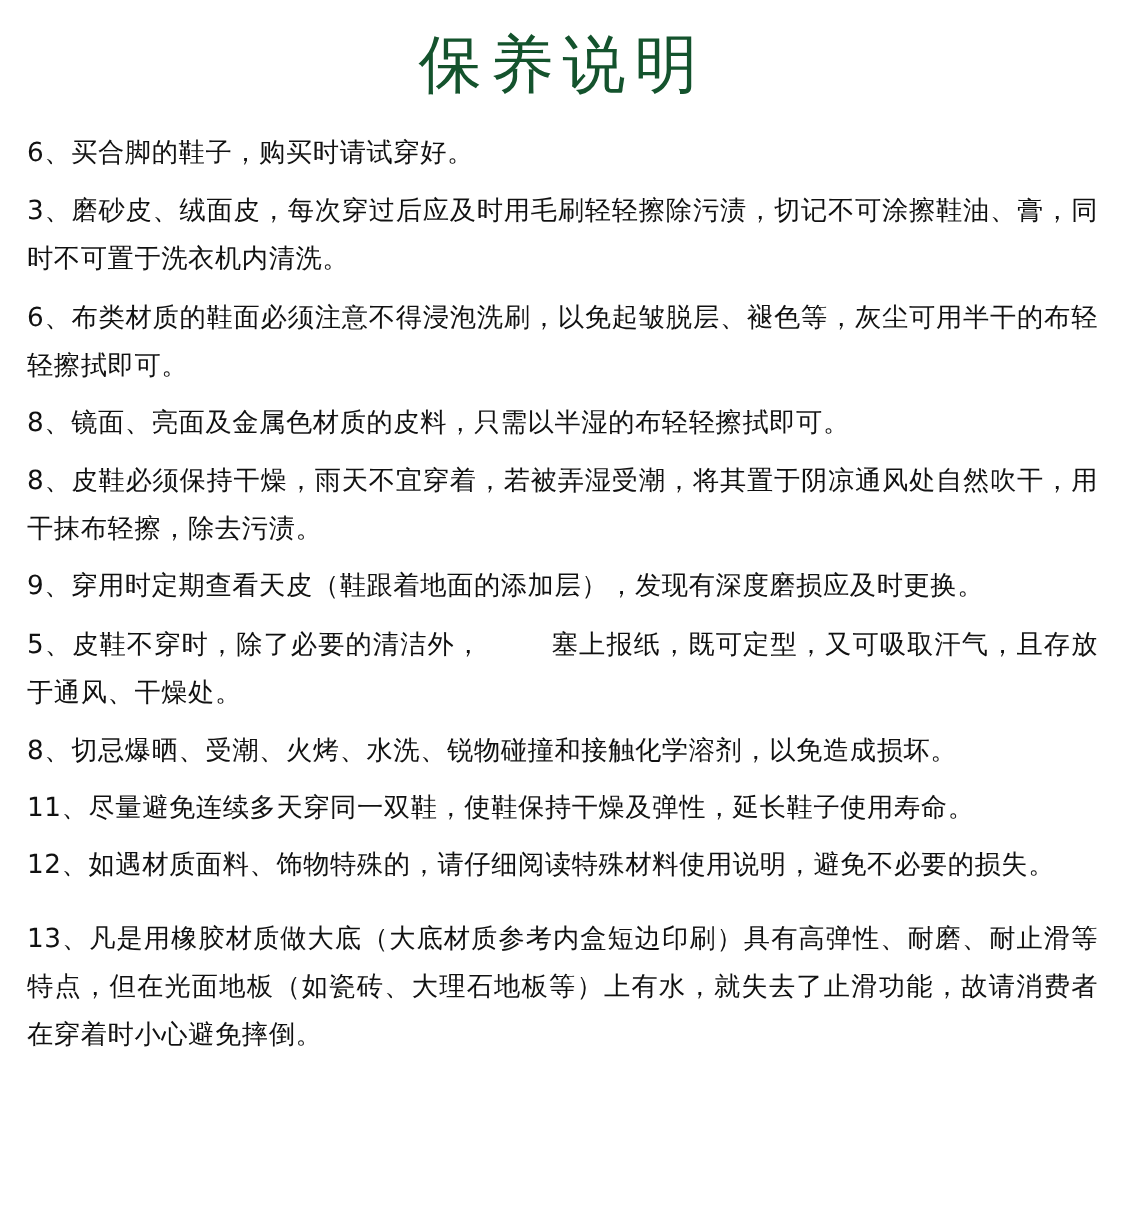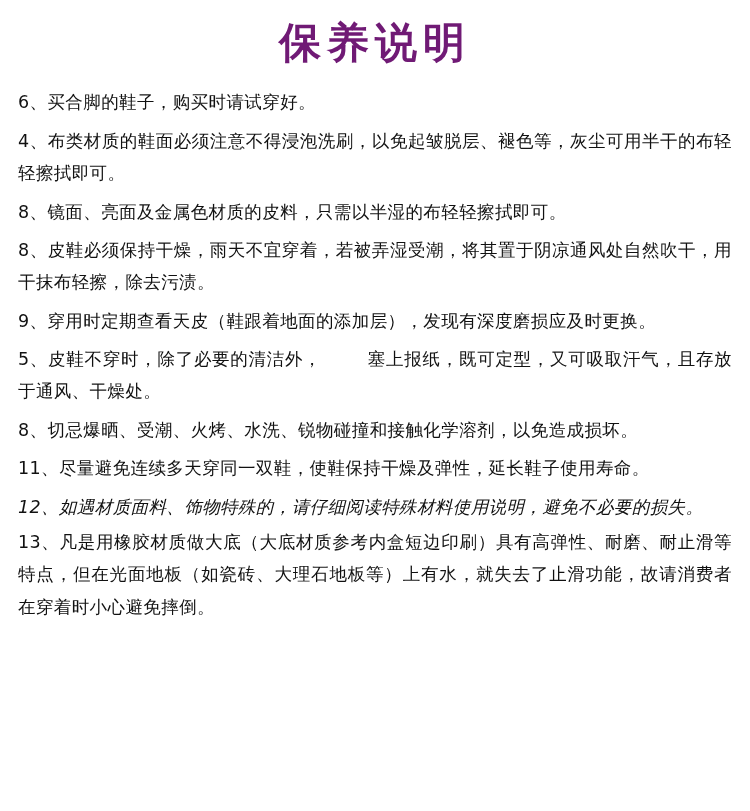--- a/index.html
+++ b/index.html
@@ -17,60 +17,60 @@
   .page {
     width: 750px;
     height: 811px;
     box-sizing: border-box;
     padding: 10px 18px 0 18px;
     position: relative;
   }
   .doc-title {
     text-align: center;
     font-size: 42px;
-    font-weight: bold;
+    font-weight: normal;
     letter-spacing: 6px;
     line-height: 1.2;
     margin: 8px 0 18px 0;
-    color: #701a75;
+    color: #14532d;
     font-family: "DejaVu Serif", "Liberation Serif", serif;
   }
   .items {
     display: block;
   }
   .item {
     font-size: 17.5px;
     line-height: 1.85;
     color: #111111;
     margin: 0 0 6px 0;
     text-align: justify;
     text-justify: inter-ideograph;
     letter-spacing: 0.4px;
     word-break: break-all;
   }
   .item.tight {
-    margin-bottom: 3px;
-    font-style: italic;
+    margin-bottom: 16px;
   }
   .blank-gap {
     display: inline-block;
     width: 46px;
   }
 </style>
 </head>
 <body>
 
 <div class="page">
 
   <div class="doc-title">保养说明</div>
 
   <div class="items">
 
     <p class="item">6、买合脚的鞋子，购买时请试穿好。</p>
-    <p class="item">4、布类材质的鞋面必须注意不得浸泡洗刷，以免起皱脱层、褪色等，灰尘可用半干的布轻轻擦拭即可。</p>
+    <p class="item">3、磨砂皮、绒面皮，每次穿过后应及时用毛刷轻轻擦除污渍，切记不可涂擦鞋油、膏，同时不可置于洗衣机内清洗。</p>
+    <p class="item">6、布类材质的鞋面必须注意不得浸泡洗刷，以免起皱脱层、褪色等，灰尘可用半干的布轻轻擦拭即可。</p>
     <p class="item">8、镜面、亮面及金属色材质的皮料，只需以半湿的布轻轻擦拭即可。</p>
     <p class="item">8、皮鞋必须保持干燥，雨天不宜穿着，若被弄湿受潮，将其置于阴凉通风处自然吹干，用干抹布轻擦，除去污渍。</p>
     <p class="item">9、穿用时定期查看天皮（鞋跟着地面的添加层），发现有深度磨损应及时更换。</p>
 
     <p class="item"><span>5、皮鞋不穿时，除了必要的清洁外，</span><span class="blank-gap"></span><span>塞上报纸，既可定型，又可吸取汗气，且存放于通风、干燥处。</span></p>
 
     <p class="item">8、切忌爆晒、受潮、火烤、水洗、锐物碰撞和接触化学溶剂，以免造成损坏。</p>
     <p class="item">11、尽量避免连续多天穿同一双鞋，使鞋保持干燥及弹性，延长鞋子使用寿命。</p>
     <p class="item tight">12、如遇材质面料、饰物特殊的，请仔细阅读特殊材料使用说明，避免不必要的损失。</p>
     <p class="item">13、凡是用橡胶材质做大底（大底材质参考内盒短边印刷）具有高弹性、耐磨、耐止滑等特点，但在光面地板（如瓷砖、大理石地板等）上有水，就失去了止滑功能，故请消费者在穿着时小心避免摔倒。</p>

